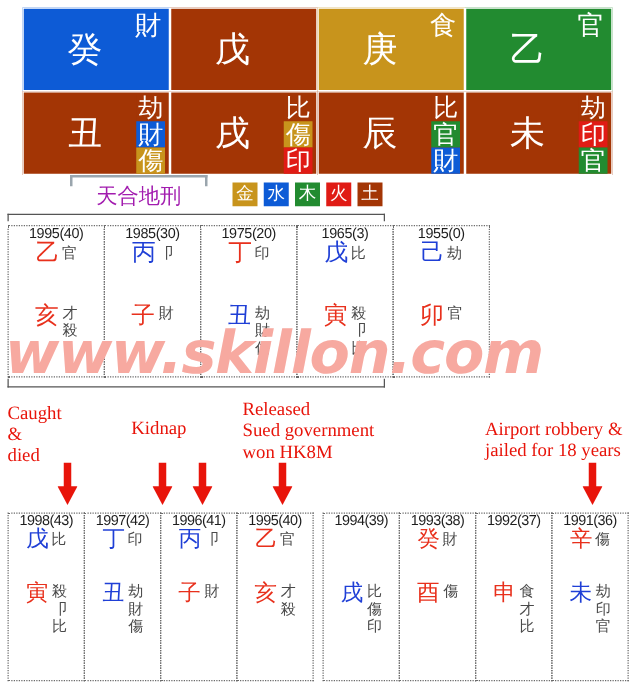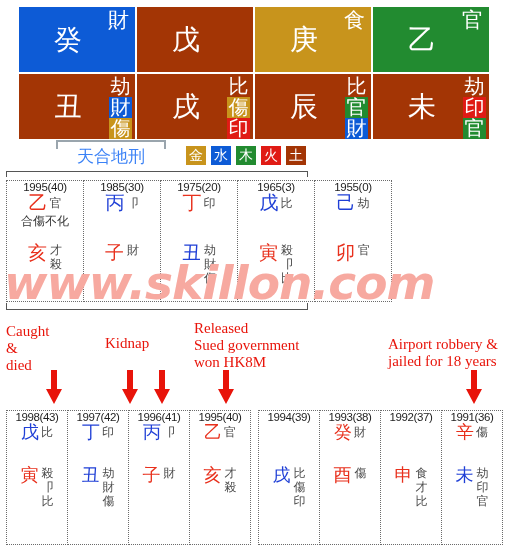--- a/index.html
+++ b/index.html
@@ -35,21 +35,21 @@
   .hg{
     color:#ffffff;font-size:20px;line-height:21px;padding:0 1px;
     font-family:"DejaVu Sans",sans-serif;display:block;min-width:21px;
     text-align:center;
   }
 
   
   .brk{position:absolute;left:56px;top:140px;width:110px;height:9px;
        border:2px solid #9aa5ad;border-bottom:none;box-sizing:border-box;}
   .brk-label{position:absolute;left:56px;top:145px;width:110px;text-align:center;
-       font-size:17px;color:#3b82f6;font-family:"DejaVu Sans",sans-serif;}
+       font-size:17px;color:#a21caf;font-family:"DejaVu Sans",sans-serif;}
   .legend{position:absolute;left:186px;top:146px;display:flex;gap:5px;}
   .lg{width:20px;height:19px;line-height:19px;text-align:center;color:#fff;
       font-size:14px;font-family:"DejaVu Sans",sans-serif;}
 
   
   .lp-wrap{position:absolute;left:6px;top:180px;display:flex;}
   .lp{
     width:78px;height:122px;box-sizing:border-box;
     border:1px dotted #6b6b6b;position:relative;background:transparent;
     margin-right:-1px;
@@ -188,21 +188,20 @@
       <div class="lg" style="background: rgb(34, 139, 48);">木</div>
       <div class="lg" style="background: rgb(224, 27, 21);">火</div>
       <div class="lg" style="background: rgb(163, 53, 5);">土</div>
     </div>
 
   <div class="topline"></div>
   <div class="lp-wrap" id="luck-pillars">
       <div class="lp">
         <div class="yr">1995(40)</div>
         <div class="stem-row"><span class="cg c-red">乙</span><span class="tg">官</span></div>
-        <div class="note">合傷不化</div>
         <div class="branch-row"><span class="cg c-red">亥</span><span class="hidden-col">
             <span>才</span>
             <span>殺</span>
           </span></div>
       </div>
       <div class="lp">
         <div class="yr">1985(30)</div>
         <div class="stem-row"><span class="cg c-blue">丙</span><span class="tg">卩</span></div>
         <div class="branch-row"><span class="cg c-red">子</span><span class="hidden-col">
             <span>財</span>

